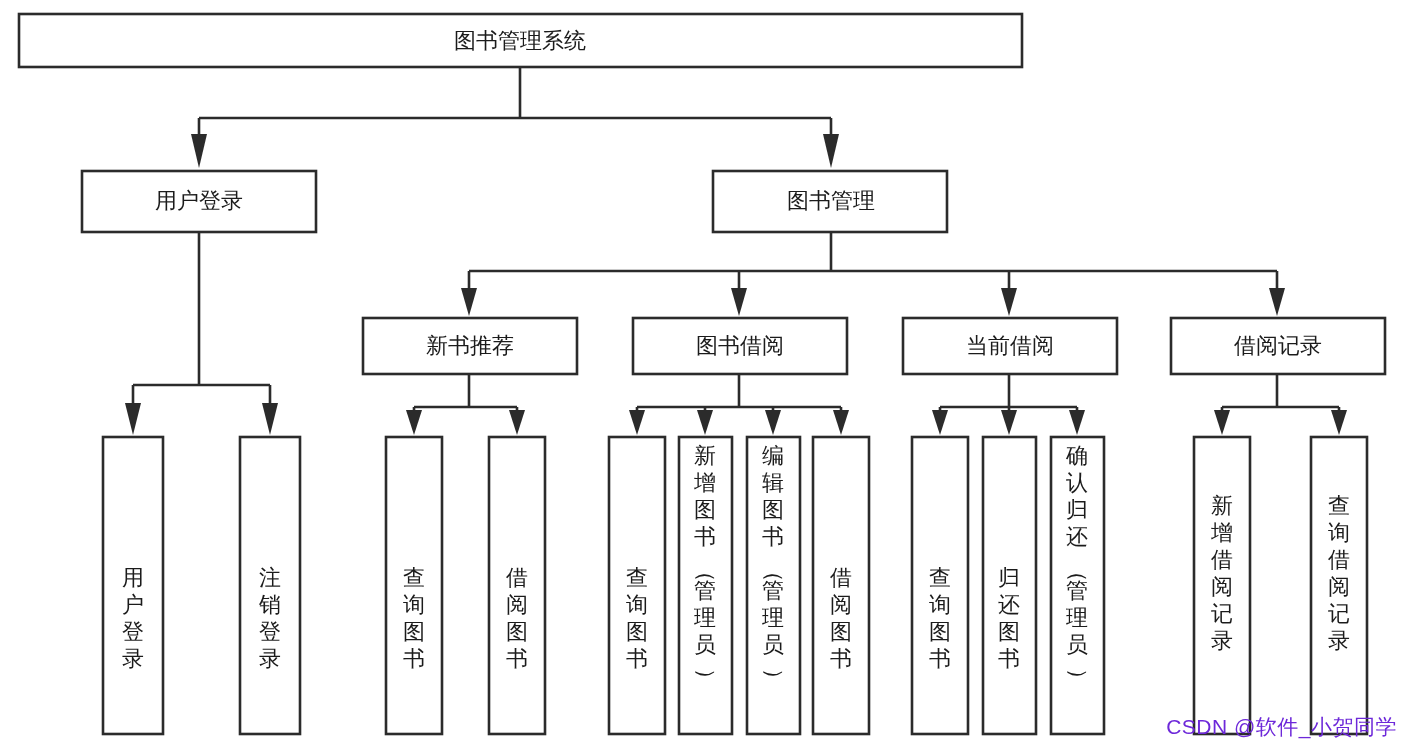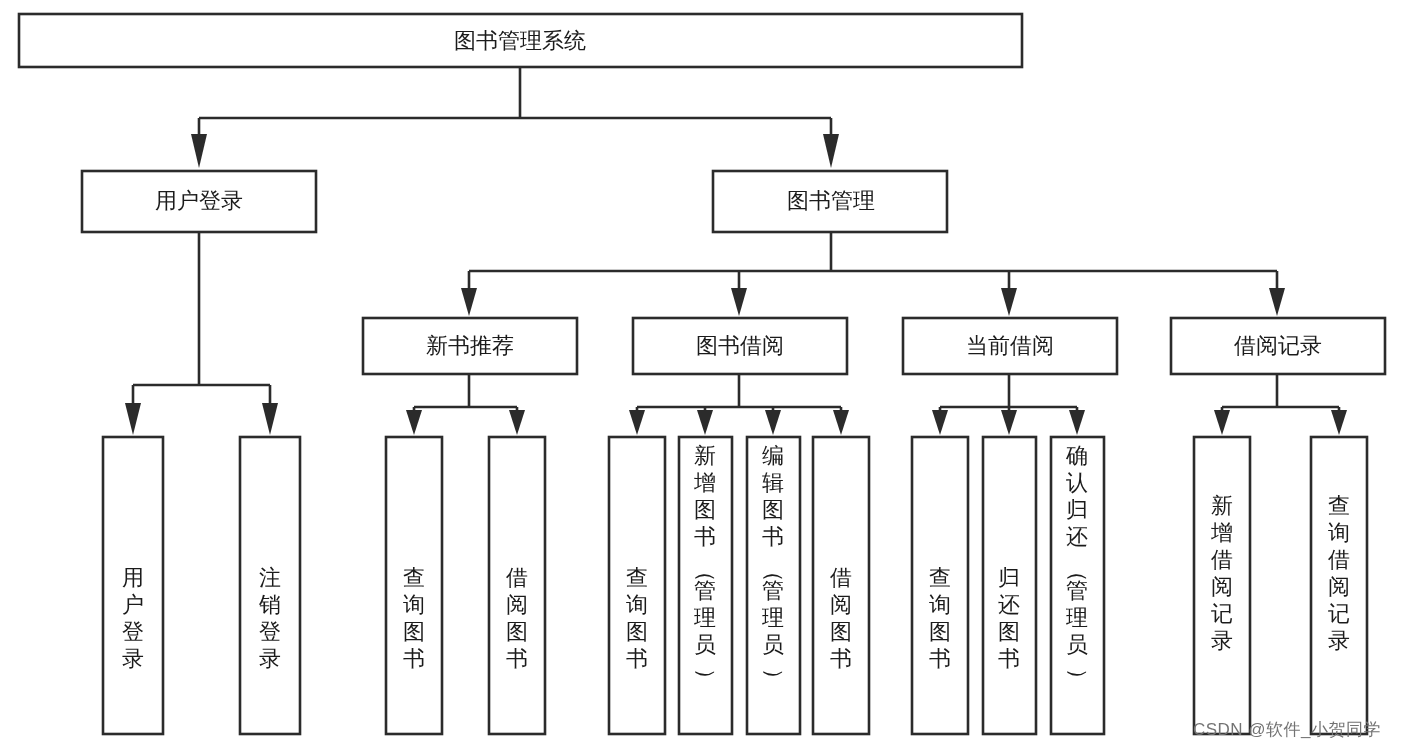--- a/index.html
+++ b/index.html
@@ -51,25 +51,25 @@
     dominant-baseline: middle;
   }
   .node-label-v {
     font-family: "Liberation Sans", "DejaVu Sans", sans-serif;
     font-size: 22px;
     fill: #1b1b1b;
     text-anchor: middle;
   }
   .watermark-text {
     position: absolute;
-    right: 24px;
+    right: 8px;
     bottom: 6px;
     font-family: "Liberation Sans", "DejaVu Sans", sans-serif;
-    font-size: 17px;
-    color: #737373;
+    font-size: 21px;
+    color: #6d28d9;
     white-space: nowrap;
     letter-spacing: 0.5px;
     user-select: none;
   }
 </style>
 </head>
 <body>
 
 <div id="diagram-root">
 

